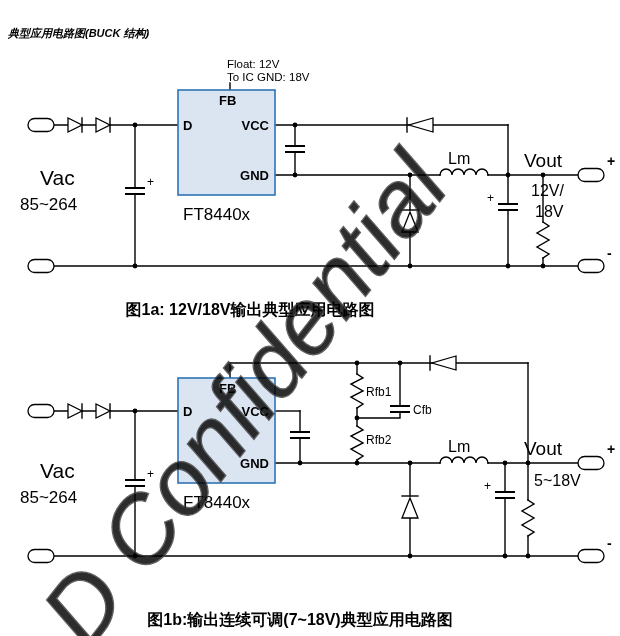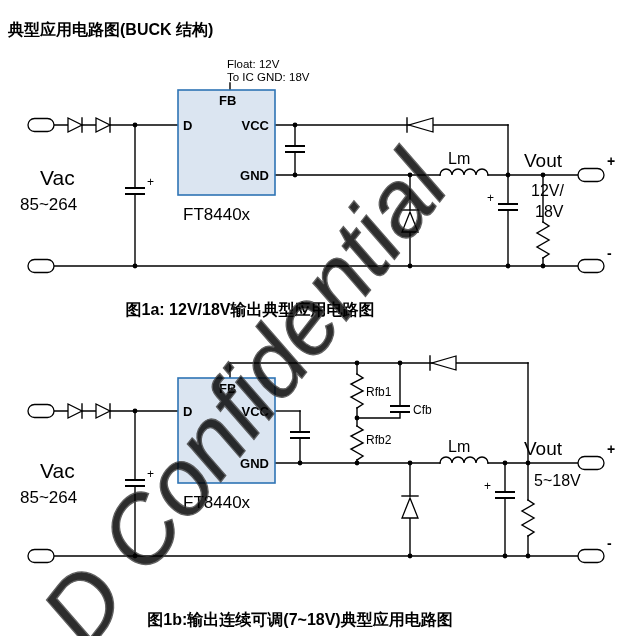--- a/index.html
+++ b/index.html
@@ -1,20 +1,20 @@
 <!DOCTYPE html>
 <html><head>
 <meta charset="utf-8">
 <style>
   html,body{margin:0;padding:0;}
   body{
     width:620px;height:636px;position:relative;background:#ffffff;
     font-family:"Liberation Sans","DejaVu Sans",sans-serif;color:#000;overflow:hidden;
   }
-  .page-title{position:absolute;top:20px;left:8px;font-size:16px;font-weight:bold;}
+  .page-title{position:absolute;top:26px;left:8px;font-size:11px;font-weight:bold;font-style:italic;}
   .caption{position:absolute;font-size:16px;font-weight:bold;text-align:center;}
   .caption-1a{top:300px;left:0;width:500px;}
   .caption-1b{top:610px;left:0;width:600px;}
   svg.schematic{position:absolute;left:0;}
   svg text{font-family:"Liberation Sans","DejaVu Sans",sans-serif;fill:#000;}
   .wire{stroke:#000;stroke-width:1.4;fill:none;stroke-linecap:square;}
   .plate{stroke:#000;stroke-width:1.9;fill:none;}
   .comp{stroke:#000;stroke-width:1.3;fill:#ffffff;}
   .dot{fill:#000;stroke:none;}
   .pin{font-size:13px;font-weight:bold;}

